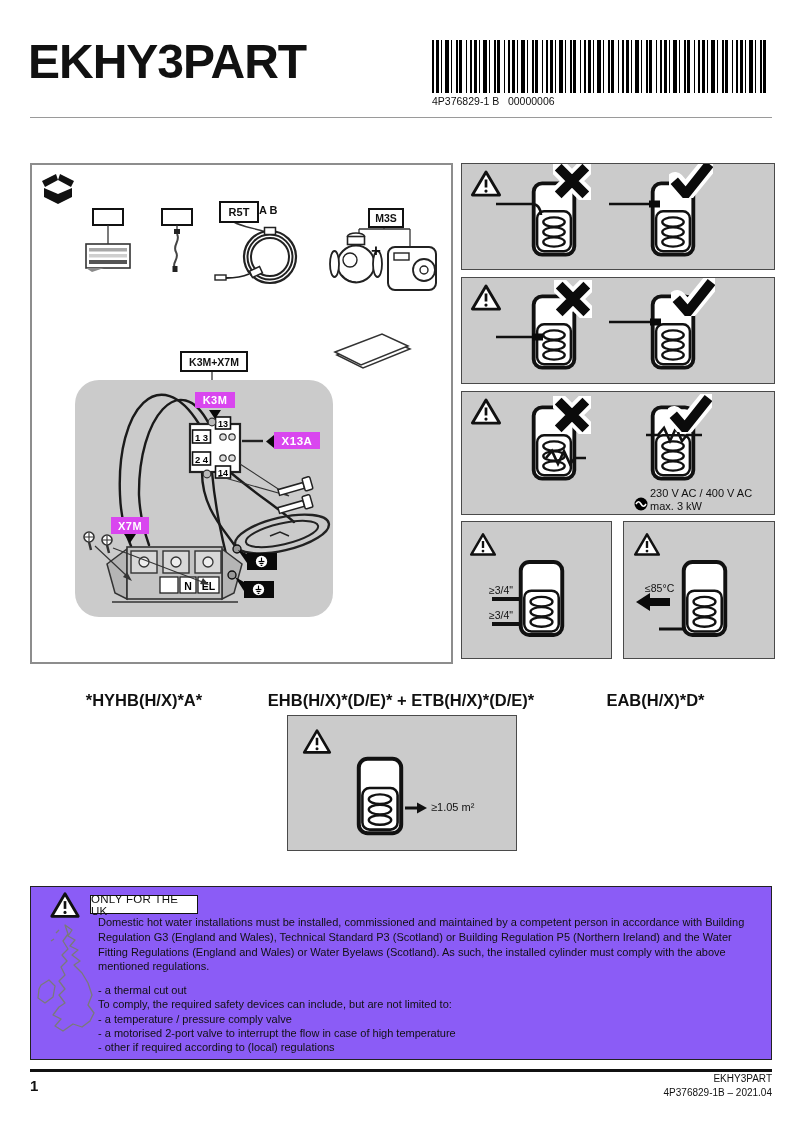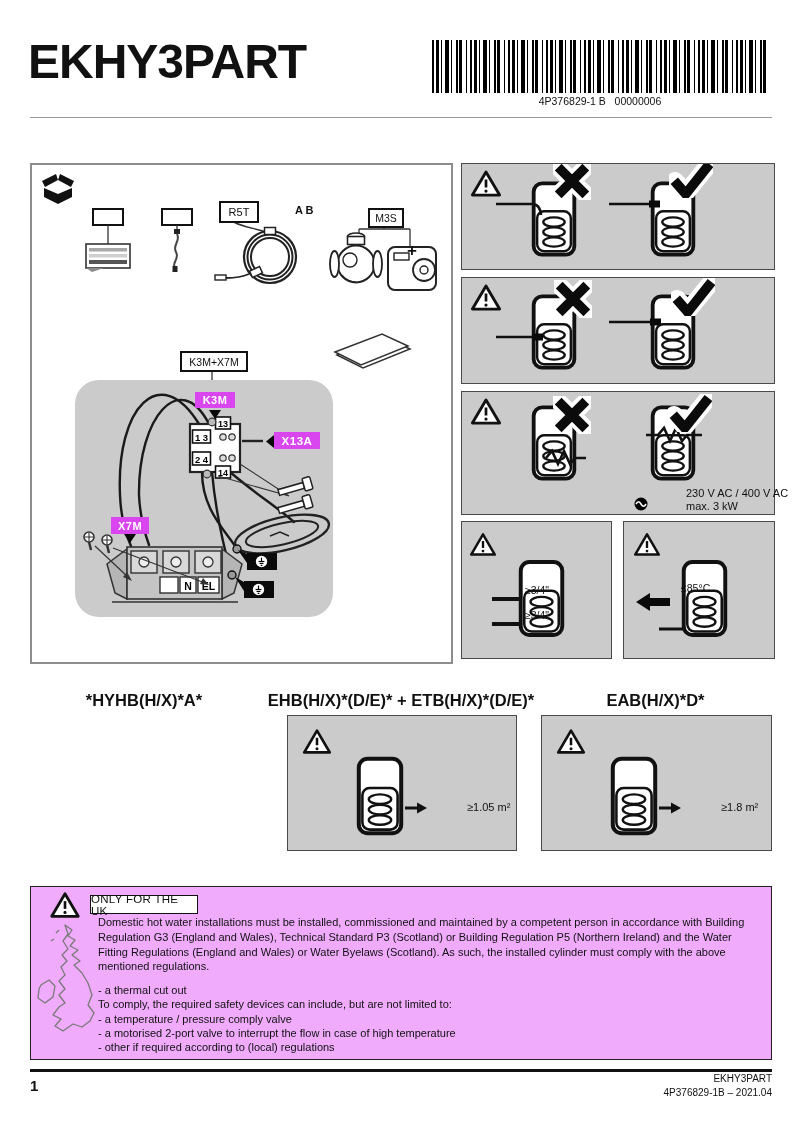--- a/index.html
+++ b/index.html
@@ -1,34 +1,34 @@
 <!DOCTYPE html>
 <html><head>
 <meta charset="utf-8">
 <style>
   html,body{margin:0;padding:0;background:#fff;}
   body{font-family:"Liberation Sans", sans-serif;color:#111;}
   .page{position:relative;width:802px;height:1134px;background:#fff;overflow:hidden;}
-  .t{position:absolute;white-space:pre;margin-left:36px;}
+  .t{position:absolute;white-space:pre;}
   .page-title{position:absolute;left:28px;top:34px;font-size:48px;font-weight:bold;letter-spacing:-1px;}
   .barcode{position:absolute;left:432px;top:40px;width:336px;height:53px;
     background:repeating-linear-gradient(90deg,
       #000 0 2px,#fff 2px 4px,#000 4px 7px,#fff 7px 9px,#000 9px 10px,#fff 10px 13px,
       #000 13px 17px,#fff 17px 19px,#000 19px 20px,#fff 20px 24px,#000 24px 26px,
       #fff 26px 27px,#000 27px 30px,#fff 30px 34px,#000 34px 35px,#fff 35px 38px);}
-  .barcode-caption{position:absolute;left:432px;top:95px;width:336px;text-align:center;font-size:10.5px;white-space:pre;}
+  .barcode-caption{position:absolute;left:432px;top:95px;width:336px;text-align:left;font-size:10.5px;white-space:pre;}
   .hrule{position:absolute;left:30px;top:117px;width:742px;height:1px;background:#9a9a9a;}
   .partsbox{position:absolute;left:30px;top:163px;width:419px;height:497px;border:2px solid #8d8d8d;background:#fff;}
   .gbox{position:absolute;background:#cbcbcb;border:1.5px solid #4a4a4a;overflow:visible;}
-  .lblbox{position:absolute;border:2px solid #111;background:#fff;font-weight:normal;
+  .lblbox{position:absolute;border:2px solid #111;background:#fff;font-weight:bold;
     display:flex;align-items:center;justify-content:center;}
   .blabel{position:absolute;background:#d946ef;color:#fff;font-weight:bold;
     display:flex;align-items:center;justify-content:center;letter-spacing:.5px;}
   .mh{position:absolute;top:691px;font-size:16.5px;font-weight:bold;text-align:center;white-space:nowrap;}
-  .ukbox{position:absolute;left:30px;top:886px;width:740px;height:172px;border:1.5px solid #222;background:#f0abfc;}
+  .ukbox{position:absolute;left:30px;top:886px;width:740px;height:172px;border:1.5px solid #222;background:#8b5cf6;}
   .uktext{position:absolute;left:67px;top:28px;width:660px;font-size:11px;line-height:14.8px;}
   .uktext p{margin:0 0 9px 0;}
   .uktext .bl{margin:0;line-height:14.2px;}
   .footer-line{position:absolute;left:30px;top:1069px;width:742px;height:2.5px;background:#111;}
   .footer-page{position:absolute;left:30px;top:1077px;font-size:15px;font-weight:bold;}
   .footer-right{position:absolute;right:30px;top:1072px;text-align:right;font-size:10px;line-height:13.5px;}
   svg.layer{position:absolute;left:0;top:0;}
 </style>
 </head>
 <body>
@@ -315,29 +315,20 @@
 
   <div class="gbox" style="left:287px;top:715px;width:228px;height:134px">
     <svg class="layer" width="228" height="134" viewBox="0 0 228 134">
       <use href="#sym-warn" x="14" y="12" width="30" height="27"></use>
       <use href="#sym-tank" x="68" y="38" width="48" height="84"></use>
       <line x1="117" y1="92" x2="131" y2="92" stroke="#111" stroke-width="3"></line>
       <polygon points="139,92 129,86.5 129,97.5" fill="#111"></polygon>
     </svg>
     <span class="t" style="left:143px;top:85px;font-size:11px">≥1.05 m²</span>
   </div>
-  <div class="gbox" style="left:541px;top:715px;width:229px;height:134px">
-    <svg class="layer" width="229" height="134" viewBox="0 0 229 134">
-      <use href="#sym-warn" x="14" y="12" width="30" height="27"></use>
-      <use href="#sym-tank" x="68" y="38" width="48" height="84"></use>
-      <line x1="117" y1="92" x2="131" y2="92" stroke="#111" stroke-width="3"></line>
-      <polygon points="139,92 129,86.5 129,97.5" fill="#111"></polygon>
-    </svg>
-    <span class="t" style="left:143px;top:85px;font-size:11px">≥1.8 m²</span>
-  </div>
 
   <div class="ukbox">
     <svg class="layer" width="85" height="168" viewBox="0 0 85 168">
       <use href="#sym-warn" x="18" y="4" width="32" height="28"></use>
       <g fill="none" stroke="#7a7a7a" stroke-width="1.3" stroke-linejoin="round" transform="translate(4,34)">
         <path d="M30,4 L37,9 L33,15 L40,19 L35,25 L43,29 L37,34 L45,40 L39,44 L47,52 L53,62 L57,74 L53,84 L59,92 L55,100 L47,106 L38,103 L28,110 L20,105 L26,98 L18,94 L24,86 L30,82 L24,74 L30,68 L24,60 L30,54 L26,46 L32,40 L27,34 L33,28 L28,20 L33,13 Z"></path>
         <path d="M6,64 L14,59 L20,65 L18,76 L10,82 L3,77 L4,68 Z"></path>
         <path d="M21,12 l3,-3 M16,20 l3,-2"></path>
       </g>
     </svg>

